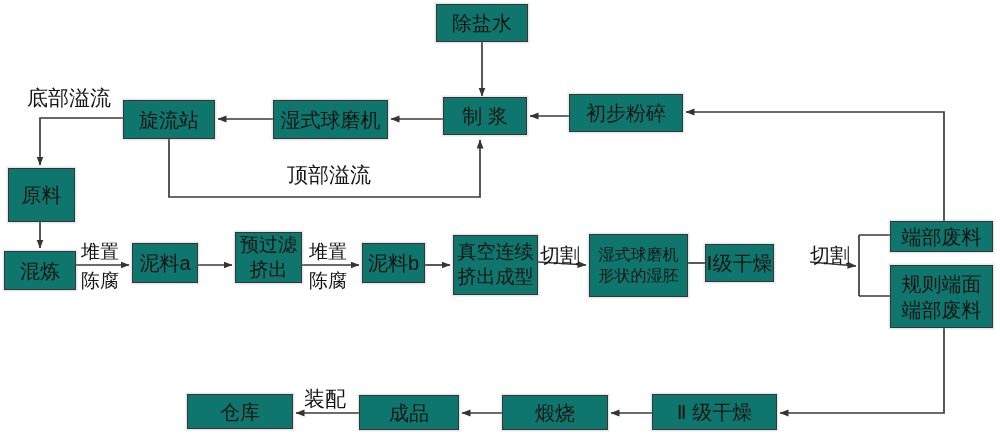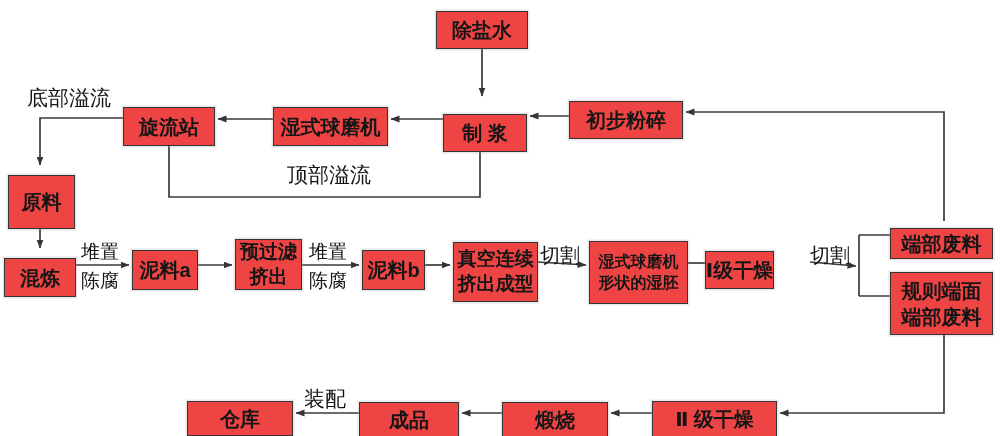--- a/index.html
+++ b/index.html
@@ -14,30 +14,29 @@
     width: 1000px; height: 436px;
     background: #ffffff;
   }
   .wires {
     position: absolute; left: 0; top: 0; z-index: 0;
   }
   .node {
     position: absolute; z-index: 1;
     box-sizing: border-box;
     border: 1.6px solid #353535;
-    background: #ef4444;
+    background: #0f766e;
     display: flex; flex-direction: column;
     align-items: center; justify-content: center;
-    font-weight: 700; color: #151515;
+    font-weight: 400; color: #151515;
     text-align: center;
     font-size: 20px;
     line-height: 1.3;
     white-space: nowrap;
     box-shadow: 0 0 0 1.5px rgba(170,170,170,0.28);
-    margin-top: 7px;
   }
   .lbl {
     position: absolute; z-index: 1;
     font-weight: 400; color: #151515;
     white-space: nowrap;
     font-size: 20px;
   }
 </style>
 </head>
 <body>
@@ -69,21 +68,21 @@
       <path d="M944,221 V112 H686" marker-end="url(#ah)"></path>
       <path d="M944,328 V413 H780" marker-end="url(#ah)"></path>
       <path d="M652,413 H611" marker-end="url(#ah)"></path>
       <path d="M502,413 H462" marker-end="url(#ah)"></path>
       <path d="M359,413 H296" marker-end="url(#ah)"></path>
     </g>
   </svg>
 
   <div class="node" style="left:436px;top:4px;width:92px;height:38px">除盐水</div>
 
-  <div class="node" style="left:443px;top:107px;width:84px;height:38px">制  浆</div>
+  <div class="node" style="left:443px;top:97px;width:84px;height:38px">制  浆</div>
 
   <div class="node" style="left:569px;top:94px;width:114px;height:38px">初步粉碎</div>
 
   <div class="node" style="left:273px;top:100px;width:115px;height:39px">湿式球磨机</div>
 
   <div class="node" style="left:123px;top:100px;width:92px;height:39px">旋流站</div>
 
   <div class="node" style="left:8px;top:168px;width:67px;height:54px">原料</div>
 
   <div class="node" style="left:4px;top:251px;width:72px;height:39px">混炼</div>

